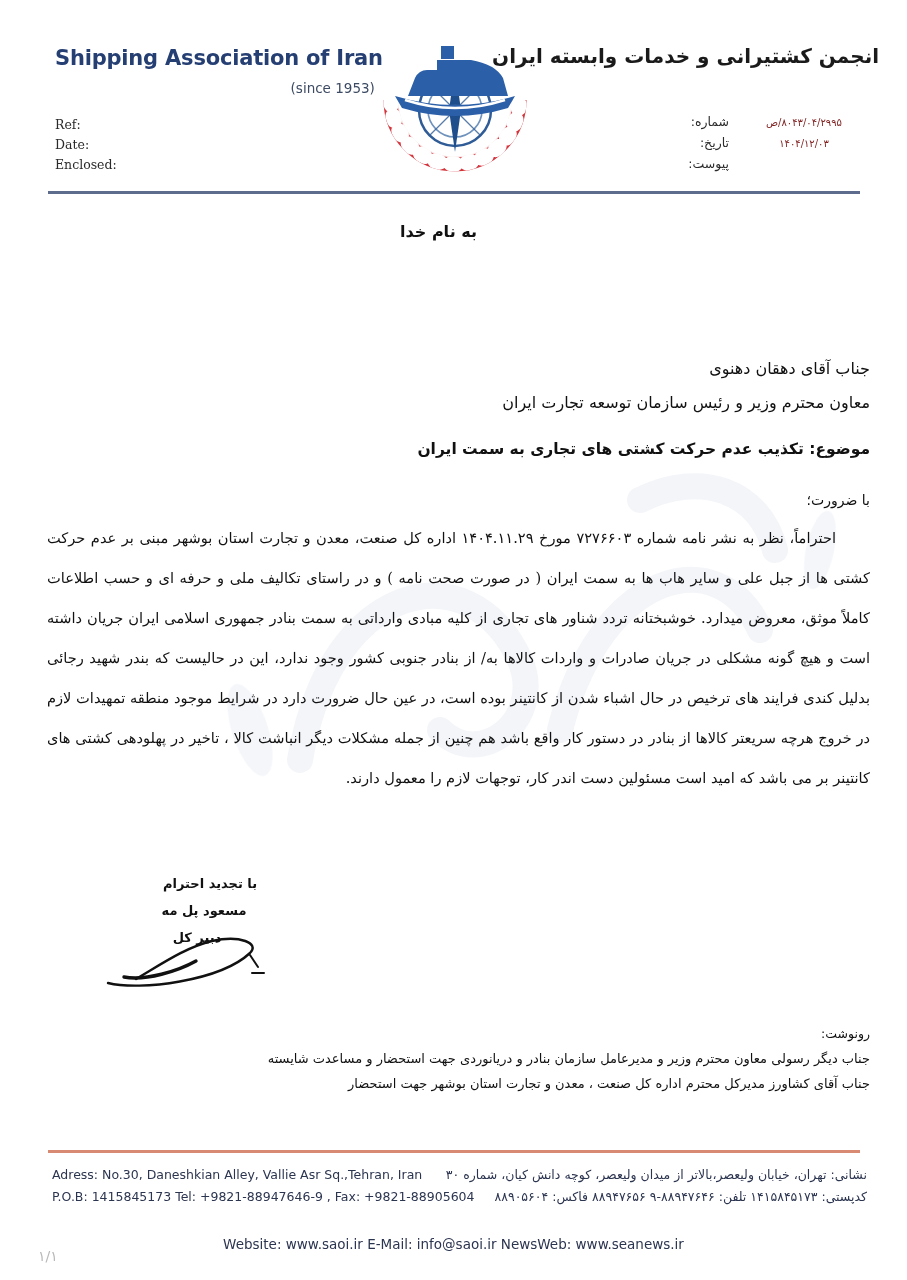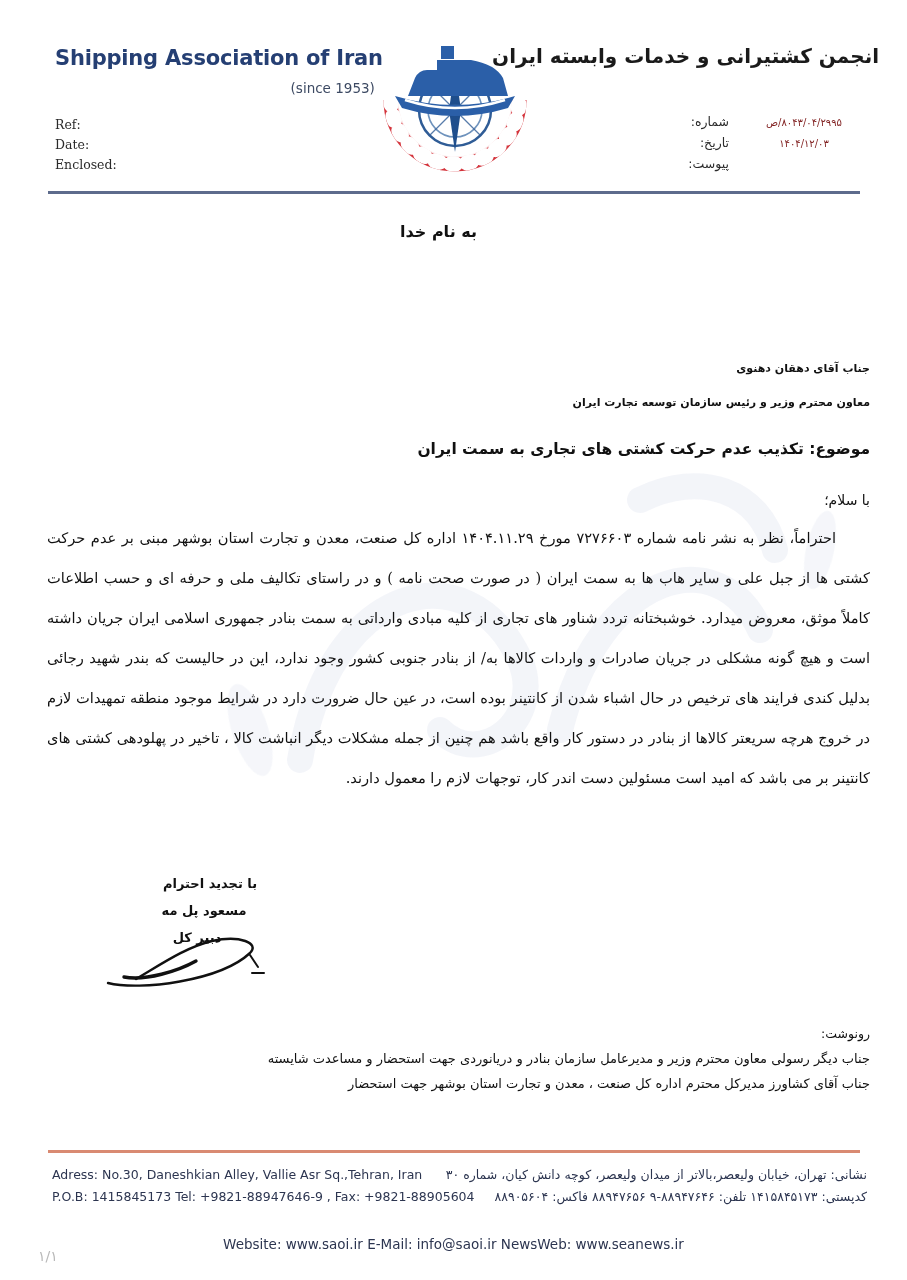--- a/index.html
+++ b/index.html
@@ -155,22 +155,22 @@
   }
 
   .addressee {
     position: absolute;
     top: 352px;
     right: 37px;
     width: 560px;
     text-align: right;
   }
   .addressee div {
-    font-size: 11px;
-    font-weight: bold;
+    font-size: 16px;
+    font-weight: normal;
     color: #111;
     line-height: 34px;
   }
 
   .subject {
     position: absolute;
     top: 440px;
     right: 37px;
     width: 560px;
     text-align: right;
@@ -396,21 +396,21 @@
   <div class="content">
     <div class="basmala">به نام خدا</div>
 
     <div class="addressee">
       <div>جناب آقای دهقان دهنوی</div>
       <div>معاون محترم وزیر و رئیس سازمان توسعه تجارت ایران</div>
     </div>
 
     <div class="subject">موضوع: تکذیب عدم حرکت کشتی های تجاری به سمت ایران</div>
 
-    <div class="salutation">با سلام؛</div>
+    <div class="salutation">با ضرورت؛</div>
 
     <div class="bodytext">احتراماً، نظر به نشر نامه شماره ۷۲۷۶۶۰۳ مورخ ۱۴۰۴.۱۱.۲۹ اداره کل صنعت، معدن و تجارت استان بوشهر مبنی بر عدم حرکت کشتی ها از جبل علی و سایر هاب ها به سمت ایران ( در صورت صحت نامه ) و در راستای تکالیف ملی و حرفه ای و حسب اطلاعات کاملاً موثق، معروض میدارد. خوشبختانه تردد شناور های تجاری از کلیه مبادی وارداتی به سمت بنادر جمهوری اسلامی ایران جریان داشته است و هیچ گونه مشکلی در جریان صادرات و واردات کالاها به/ از بنادر جنوبی کشور وجود ندارد، این در حالیست که بندر شهید رجائی بدلیل کندی فرایند های ترخیص در حال اشباء شدن از کانتینر بوده است، در عین حال ضرورت دارد در شرایط موجود منطقه تمهیدات لازم در خروج هرچه سریعتر کالاها از بنادر در دستور کار واقع باشد هم چنین از جمله مشکلات دیگر انباشت کالا ، تاخیر در پهلودهی کشتی های کانتینر بر می باشد که امید است مسئولین دست اندر کار، توجهات لازم را معمول دارند.</div>
   </div>
 
   <div class="signature">
     <div class="sig-closing">با تجدید احترام</div>
     <div class="sig-name">مسعود پل مه</div>
     <div class="sig-role">دبیر کل</div>
   </div>
 

